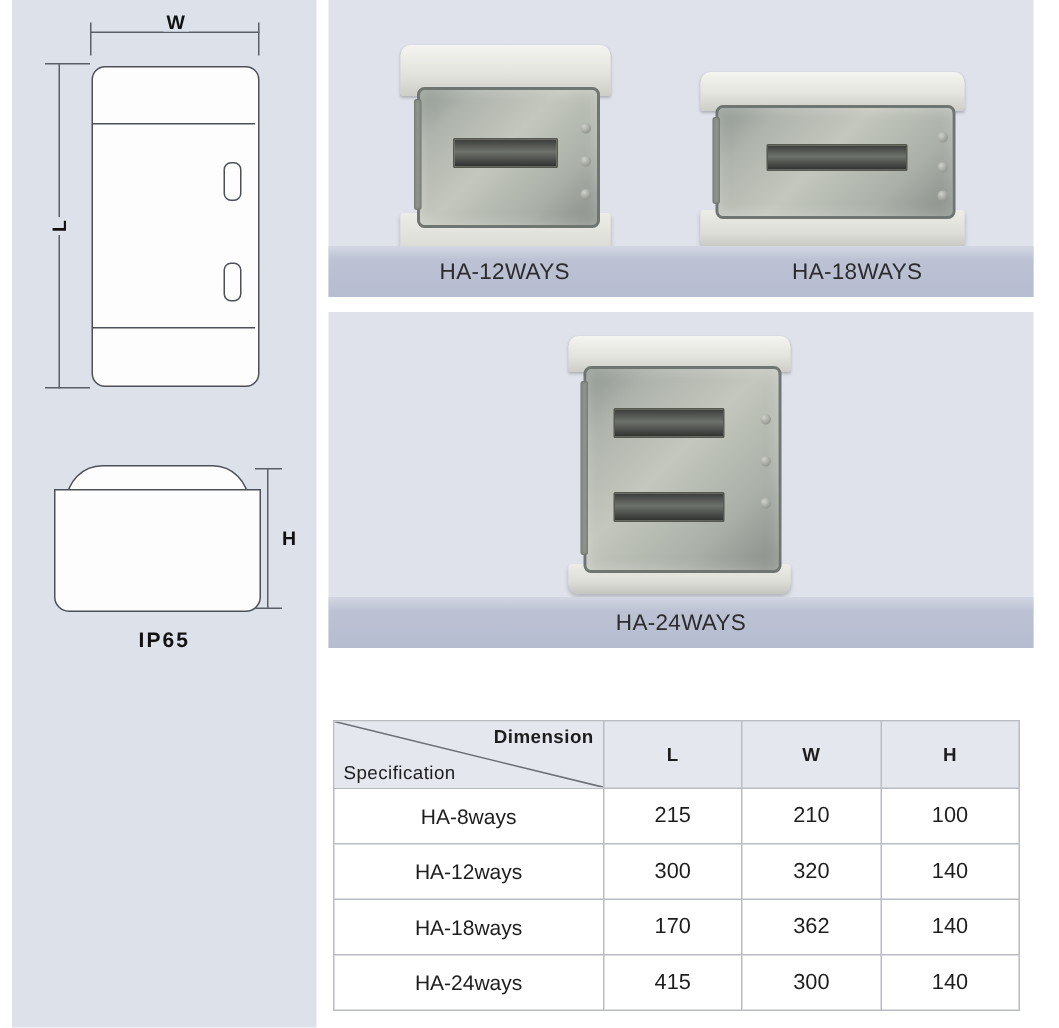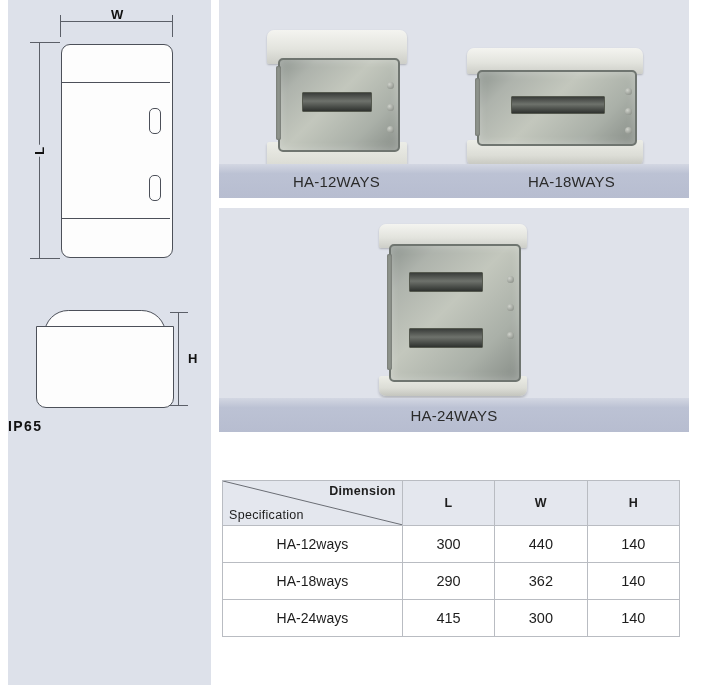--- a/index.html
+++ b/index.html
@@ -37,21 +37,21 @@
   #side-view{left:0;top:300px;width:203px;height:180px;}
   .cap{
     position:absolute;border:1.4px solid #4c5059;background:#fdfdfd;
     border-radius:26px 26px 4px 4px;
   }
   .body-tz{
     position:absolute;background:#fdfdfd;border:1.4px solid #4c5059;
     border-radius:0 0 10px 10px;
   }
   #ip65-label{
-    position:absolute;left:0;top:418px;width:203px;text-align:left;
+    position:absolute;left:0;top:418px;width:203px;text-align:center;
     font-weight:bold;font-size:14px;letter-spacing:1.4px;color:#111;
   }
 
   
   #right-col{position:absolute;left:219px;top:0;width:470px;}
 
   .photo-panel{
     position:relative;background:#dfe2ea;width:470px;
   }
   .caption-bar{
@@ -228,28 +228,34 @@
         <span class="corner-top">Dimension</span>
         <span class="corner-bot">Specification</span>
       </th>
       <th class="num-cell">L</th>
       <th class="num-cell">W</th>
       <th class="num-cell">H</th>
     </tr>
   </thead>
   <tbody id="spec-body">
       <tr>
+        <td class="spec-name">HA-8ways</td>
+        <td class="num-cell">215</td>
+        <td class="num-cell">210</td>
+        <td class="num-cell">100</td>
+      </tr>
+      <tr>
         <td class="spec-name">HA-12ways</td>
         <td class="num-cell">300</td>
-        <td class="num-cell">440</td>
+        <td class="num-cell">320</td>
         <td class="num-cell">140</td>
       </tr>
       <tr>
         <td class="spec-name">HA-18ways</td>
-        <td class="num-cell">290</td>
+        <td class="num-cell">170</td>
         <td class="num-cell">362</td>
         <td class="num-cell">140</td>
       </tr>
       <tr>
         <td class="spec-name">HA-24ways</td>
         <td class="num-cell">415</td>
         <td class="num-cell">300</td>
         <td class="num-cell">140</td>
       </tr>
     </tbody>

